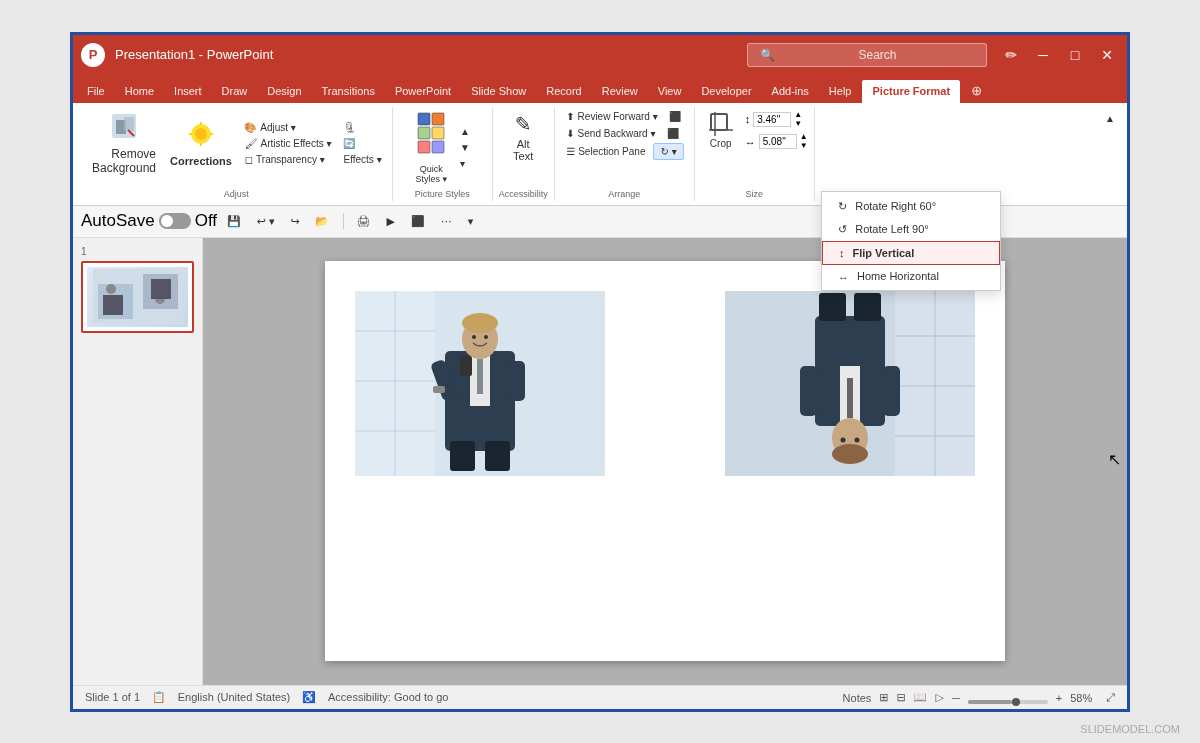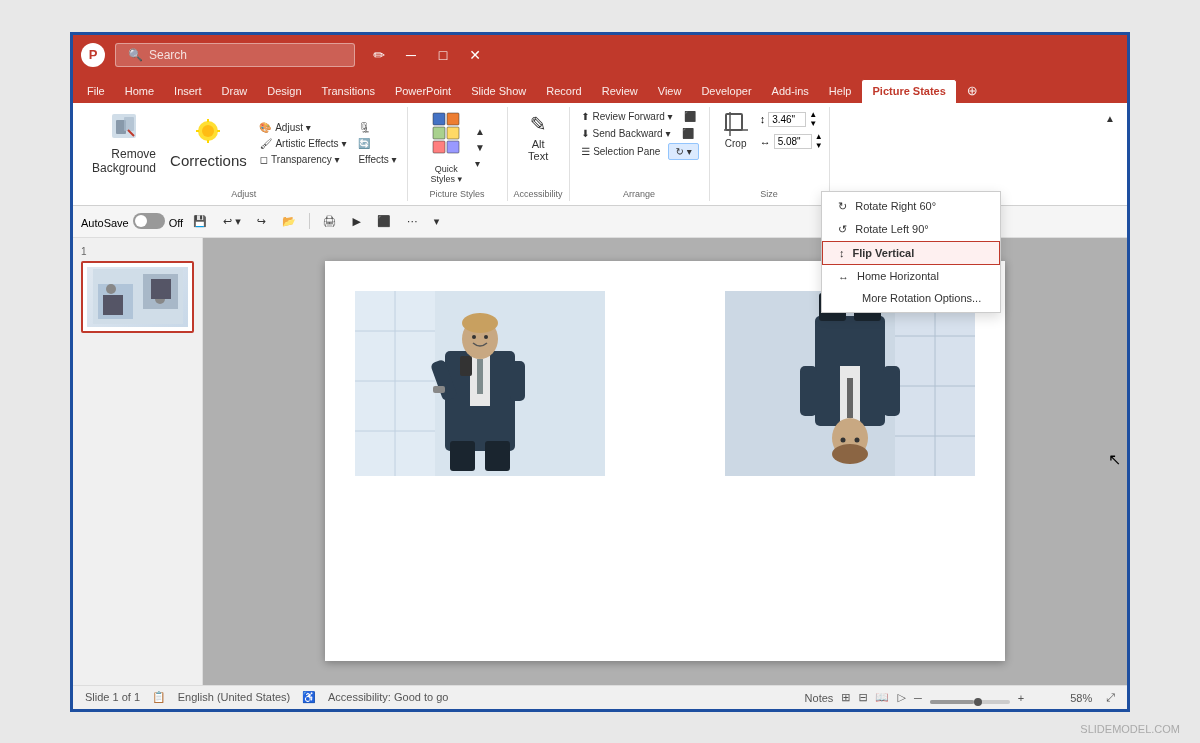--- a/index.html
+++ b/index.html
@@ -63,20 +63,21 @@
       width: 240px;
       font-size: 12px;
     }
     .search-bar input {
       background: transparent;
       border: none;
       outline: none;
       color: #fff;
       font-size: 12px;
       width: 100%;
+      text-align: center;
     }
     .search-bar input::placeholder { color: rgba(255,255,255,0.8); }
     .title-bar-controls {
       display: flex;
       gap: 8px;
       margin-left: 12px;
     }
     .title-btn {
       width: 24px;
       height: 24px;
@@ -193,23 +194,23 @@
       cursor: pointer;
       border-radius: 2px;
       font-size: 11px;
       color: #333;
       display: flex;
       align-items: center;
       gap: 2px;
     }
     .toggle-group {
       display: flex;
-      align-items: flex-end;
+      align-items: center;
       gap: 4px;
-      font-size: 11px;
+      font-size: 17px;
     }
     .toggle-switch {
       background: #999;
       width: 32px;
       height: 16px;
       border-radius: 8px;
       position: relative;
       display: inline-block;
     }
     .toggle-switch::after {
@@ -394,20 +395,21 @@
   </style>
 </head>
 <body>
 
 <div class="app-window">
 
   <div class="title-bar">
     <div class="title-bar-logo">
       <span>P</span>
     </div>
+    <div class="title-bar-text">Presentation1 - PowerPoint</div>
     <div class="search-bar">
       <span>🔍</span>
       <input type="text" placeholder="Search" style="">
     </div>
     <div class="title-bar-controls">
       <div class="title-btn">✏</div>
       <div class="title-btn">─</div>
       <div class="title-btn">□</div>
       <div class="title-btn close">✕</div>
     </div>
@@ -421,21 +423,21 @@
     <div class="ribbon-tab">Design</div>
     <div class="ribbon-tab">Transitions</div>
     <div class="ribbon-tab">PowerPoint</div>
     <div class="ribbon-tab">Slide Show</div>
     <div class="ribbon-tab">Record</div>
     <div class="ribbon-tab">Review</div>
     <div class="ribbon-tab">View</div>
     <div class="ribbon-tab">Developer</div>
     <div class="ribbon-tab">Add-ins</div>
     <div class="ribbon-tab">Help</div>
-    <div class="ribbon-tab active">Picture States</div>
+    <div class="ribbon-tab active">Picture Format</div>
     <div class="ribbon-tab" style="font-size:13px;">⊕</div>
   </div>
 
   <div class="ribbon-body">
 
     <div class="ribbon-group">
       <div class="ribbon-group-content">
         <div class="ribbon-btn-large">
           <div class="icon">
             <svg width="28" height="28" viewBox="0 0 28 28">
@@ -451,21 +453,21 @@
           <div class="icon">
             <svg width="28" height="28" viewBox="0 0 28 28">
               <circle cx="14" cy="14" r="10" fill="#ffd700" opacity="0.8"></circle>
               <circle cx="14" cy="14" r="6" fill="#ffa500" opacity="0.6"></circle>
               <line x1="14" y1="2" x2="14" y2="5" stroke="#ffd700" stroke-width="2"></line>
               <line x1="14" y1="23" x2="14" y2="26" stroke="#ffd700" stroke-width="2"></line>
               <line x1="2" y1="14" x2="5" y2="14" stroke="#ffd700" stroke-width="2"></line>
               <line x1="23" y1="14" x2="26" y2="14" stroke="#ffd700" stroke-width="2"></line>
             </svg>
           </div>
-          <span style="font-size:15px;">Corrections</span>
+          <span style="font-size:11px;font-weight:bold;">Corrections</span>
         </div>
         <div class="ribbon-col">
           <div class="ribbon-btn-small">
             <span>🎨</span>
             <span>Adjust ▾</span>
           </div>
           <div class="ribbon-btn-small">
             <span>🖌</span>
             <span>Artistic Effects ▾</span>
           </div>
@@ -604,24 +606,20 @@
         <span>↺</span>
         <span>Rotate Left 90°</span>
       </div>
       <div class="dropdown-item highlighted">
         <span>↕</span>
         <span style="font-weight:600;">Flip Vertical</span>
       </div>
       <div class="dropdown-item">
         <span>↔</span>
         <span>Home Horizontal</span>
-      </div>
-      <div class="dropdown-item">
-        <span style="width:16px;"></span>
-        <span>More Rotation Options...</span>
       </div>
     </div>
   </div>
 
   <div class="toolbar">
     <div class="toggle-group">
       <span>AutoSave</span>
       <div class="toggle-switch"></div>
       <span>Off</span>
     </div>
@@ -743,19 +741,19 @@
       <span style="cursor:pointer;">⊞</span>
       <span style="cursor:pointer;">⊟</span>
       <span style="cursor:pointer;">📖</span>
       <span style="cursor:pointer;">▷</span>
       <span style="cursor:pointer;">─</span>
       <div class="zoom-slider">
         <div class="zoom-slider-fill"></div>
         <div class="zoom-dot"></div>
       </div>
       <span style="cursor:pointer;">+</span>
-      <span style="cursor:pointer;min-width:28px;margin-left:38px;">58%</span>
+      <span style="cursor:pointer;min-width:28px;">58%</span>
       <span style="cursor:pointer;">⤢</span>
     </div>
   </div>
 </div>
 
 <div class="watermark" style="position:fixed;bottom:8px;right:20px;font-size:11px;color:#aaa;font-weight:500;">SLIDEMODEL.COM</div>
 
 </body></html>

